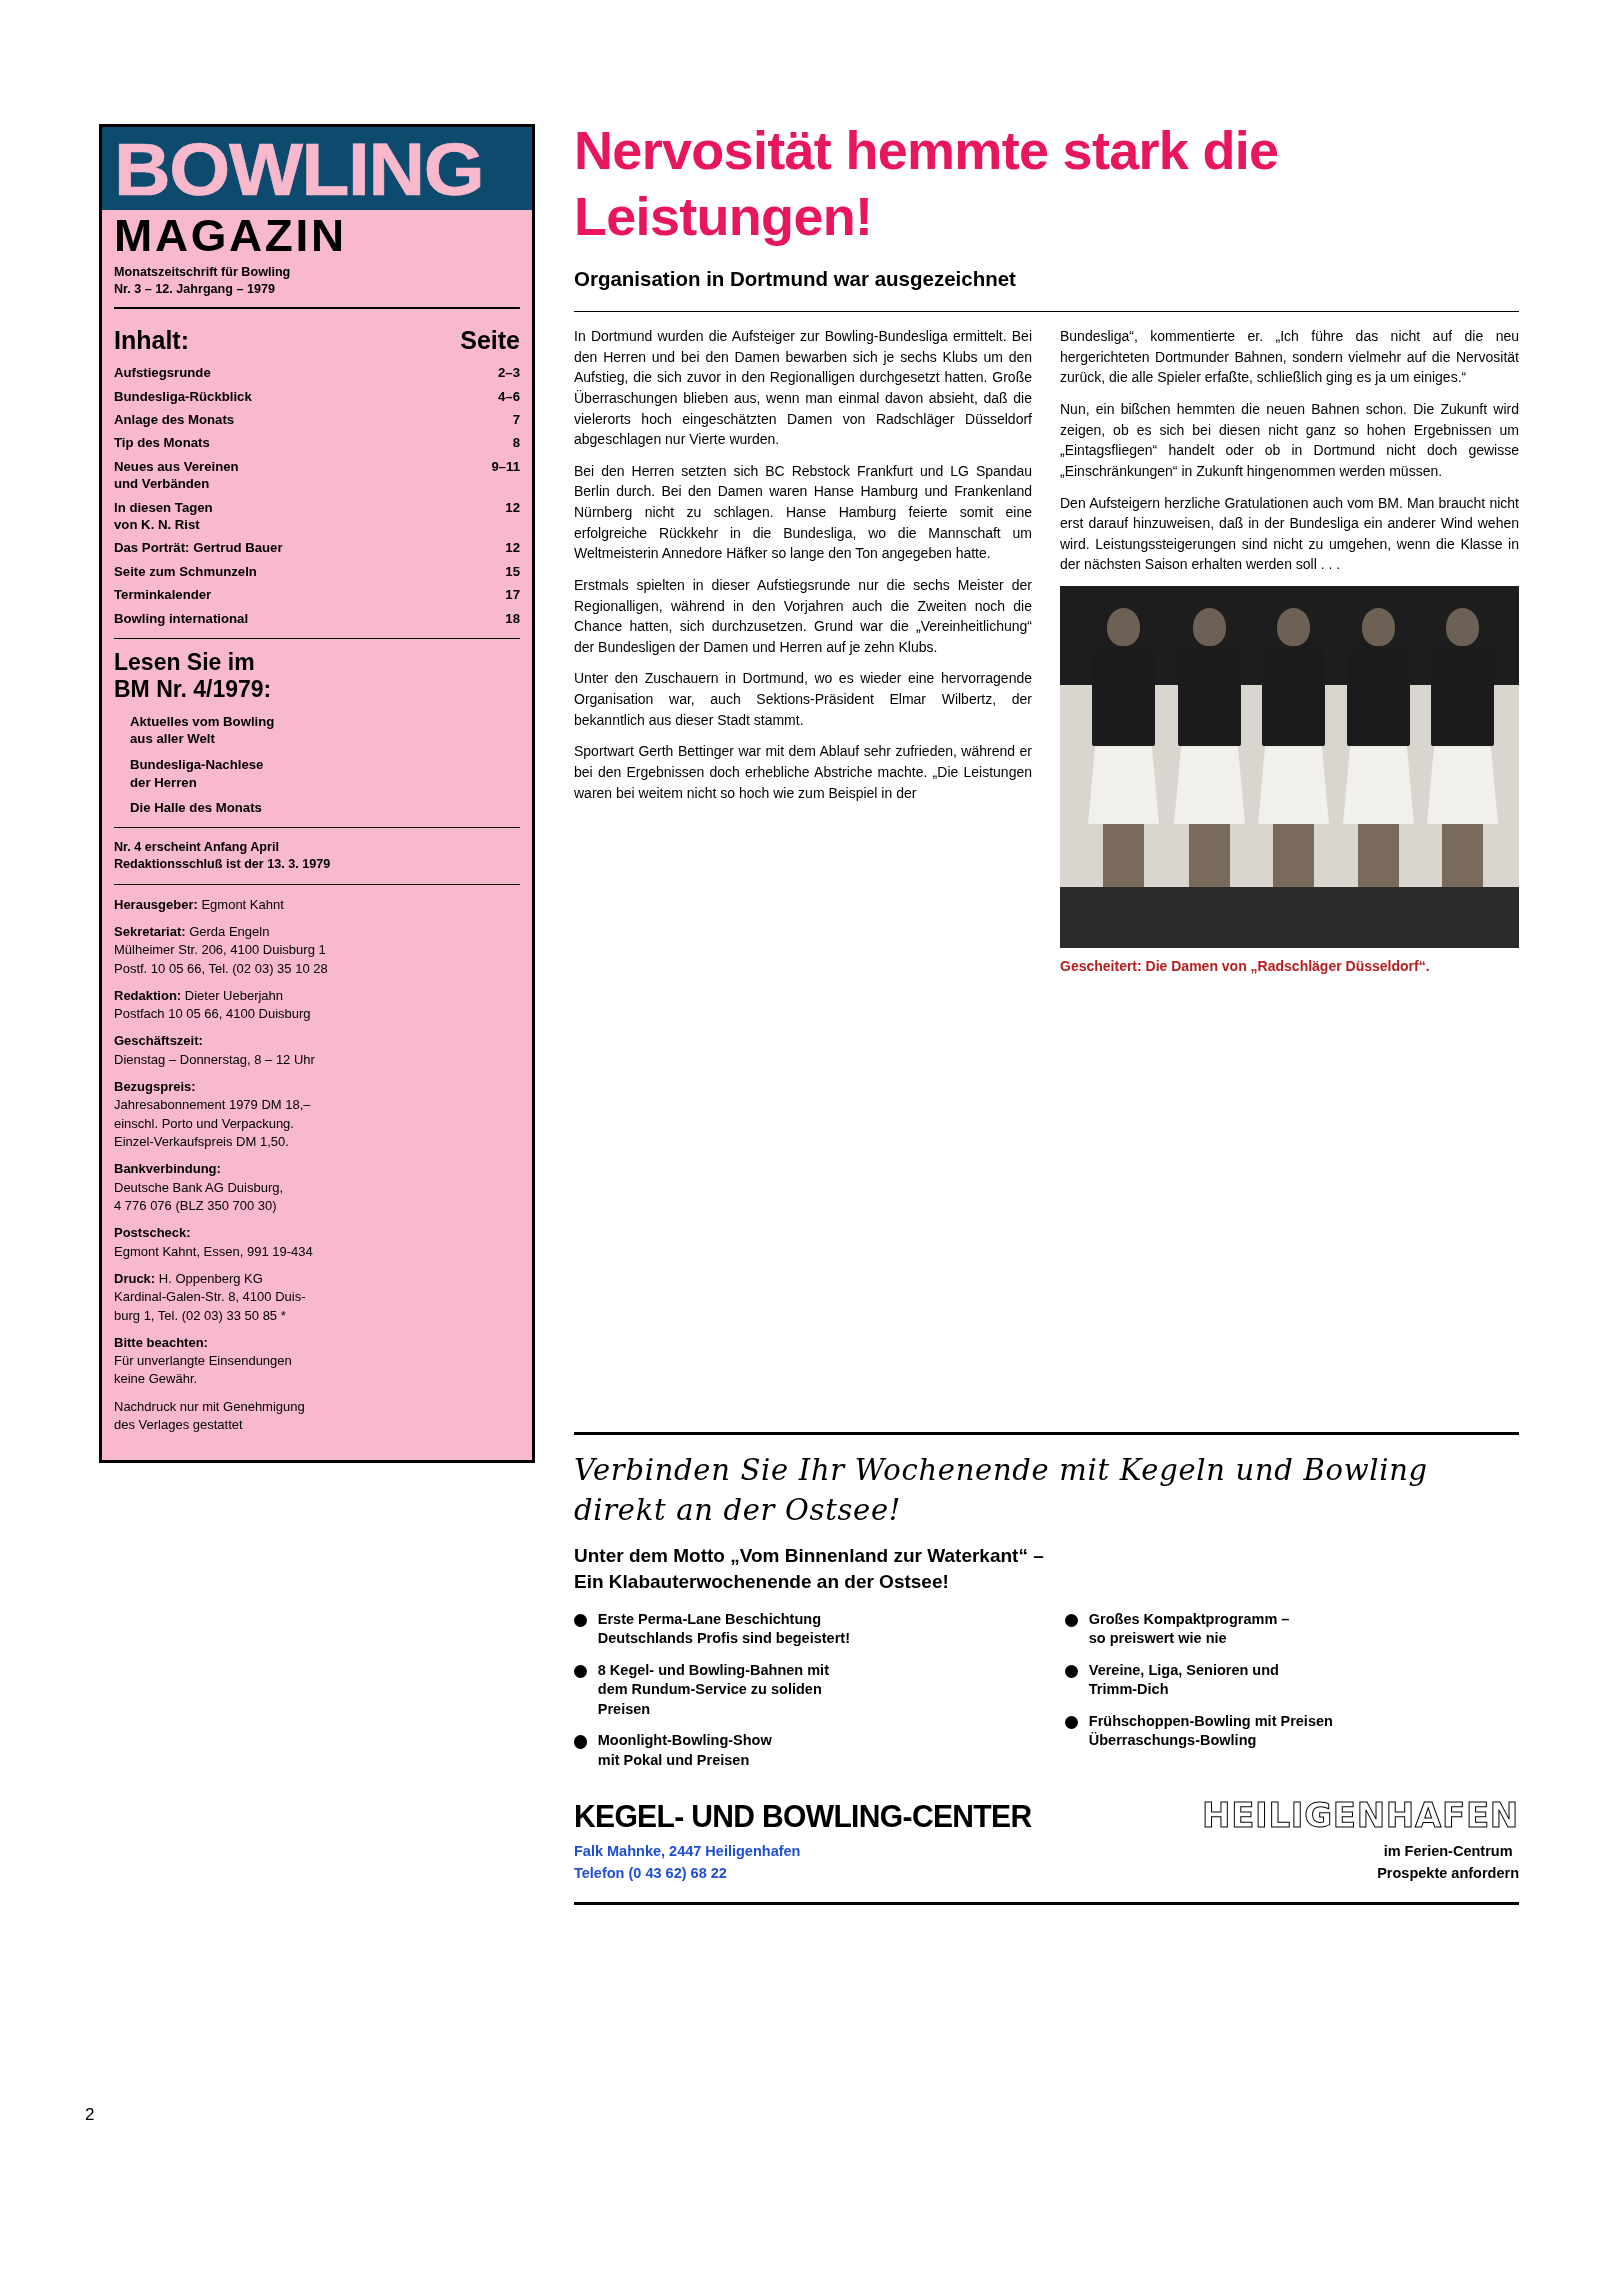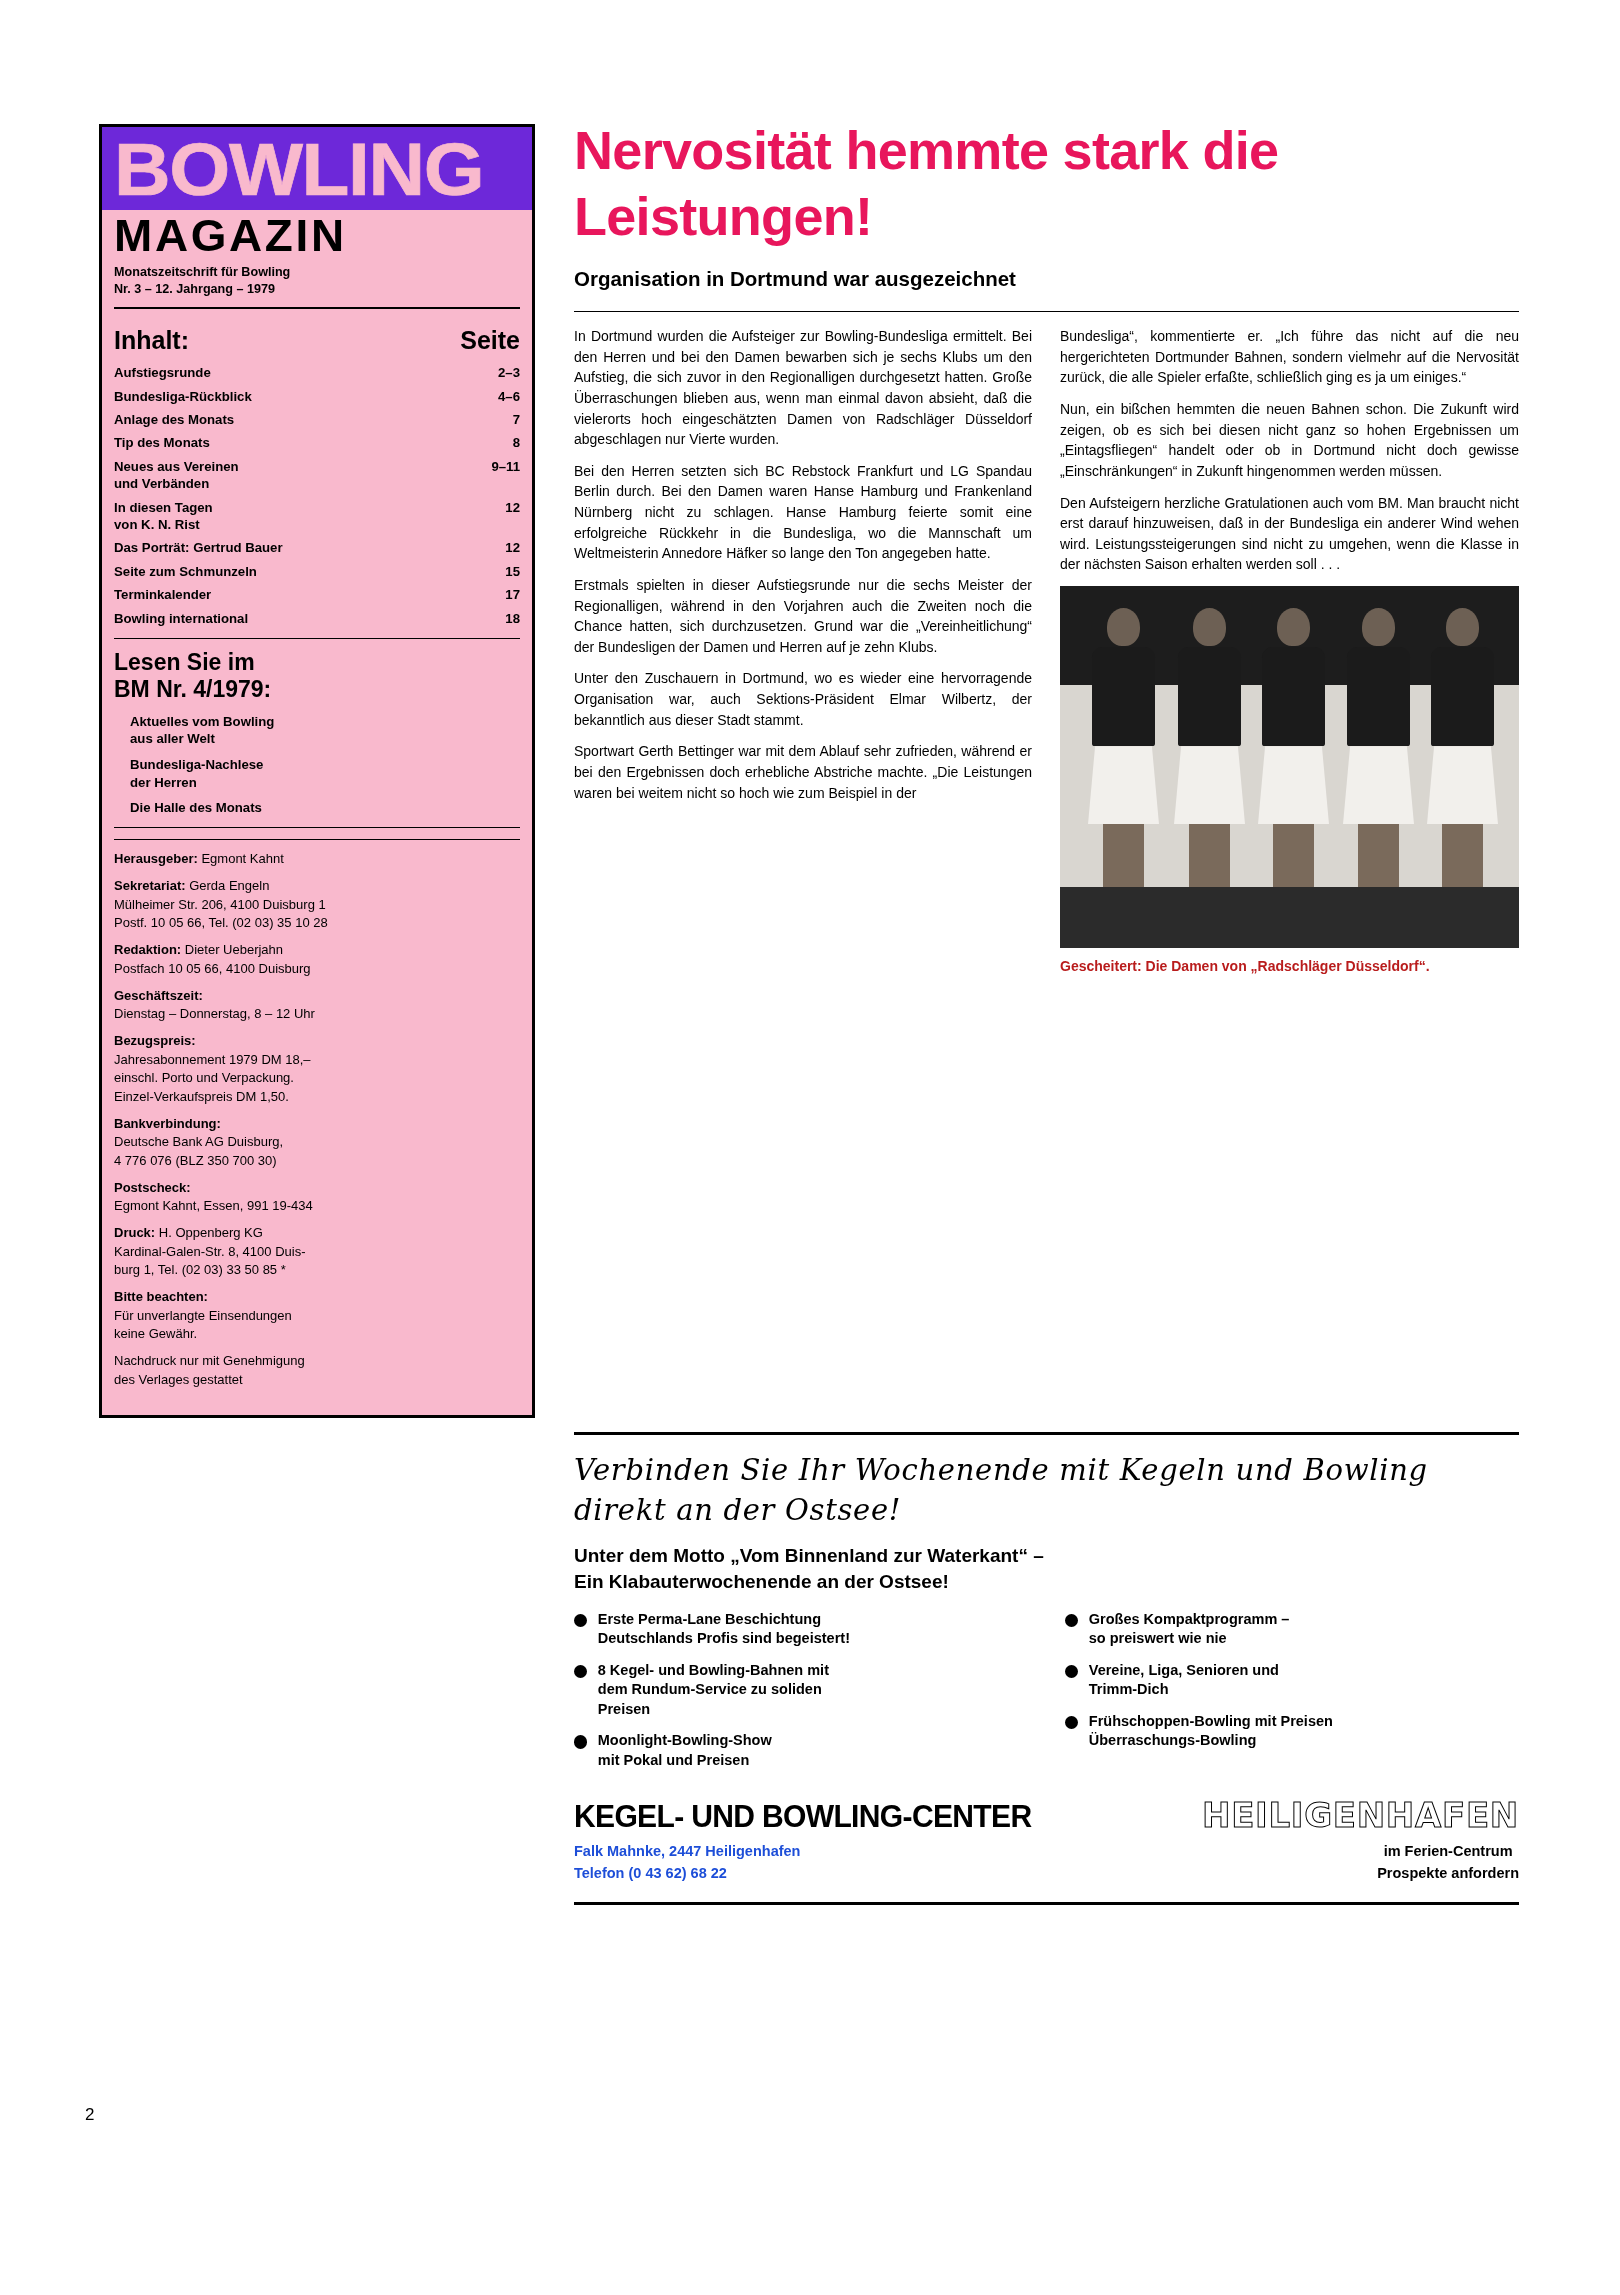--- a/index.html
+++ b/index.html
@@ -15,21 +15,21 @@
   
   .leftcol {
     position:absolute;
     left:99px; top:124px;
     width:436px;
     background:#f9b9cd;
     border:3.3px solid #000;
     box-sizing:border-box;
   }
   .masthead {
-    background:#6d28d9;
+    background:#0c4a6e;
     margin:0;
     padding:9.3px 12px 4px 12px;
   }
   .masthead .bowling {
     color:#f9b9cd;
     font-family:"Liberation Sans", sans-serif;
     font-weight:bold;
     font-size:74px;
     letter-spacing:-1.3px;
     line-height:0.92;
@@ -257,20 +257,22 @@
     <div class="lesen-items">
       <div class="lesen-item" style="white-space:pre-line">Aktuelles vom Bowling
 aus aller Welt</div>
       <div class="lesen-item" style="white-space:pre-line">Bundesliga-Nachlese
 der Herren</div>
       <div class="lesen-item" style="white-space:pre-line">Die Halle des Monats</div>
     </div>
 
     <hr class="rule-thin">
 
+    <div class="note" style="white-space:pre-line">Nr. 4 erscheint Anfang April
+Redaktionsschluß ist der 13. 3. 1979</div>
 
     <hr class="rule-thin">
 
     <div class="imprint">
       <div class="imp-block">
         <b>Herausgeber:</b><span style="white-space:pre-line"> Egmont Kahnt</span>
       </div>
       <div class="imp-block">
         <b>Sekretariat:</b><span style="white-space:pre-line"> Gerda Engeln
 Mülheimer Str. 206, 4100 Duisburg 1

